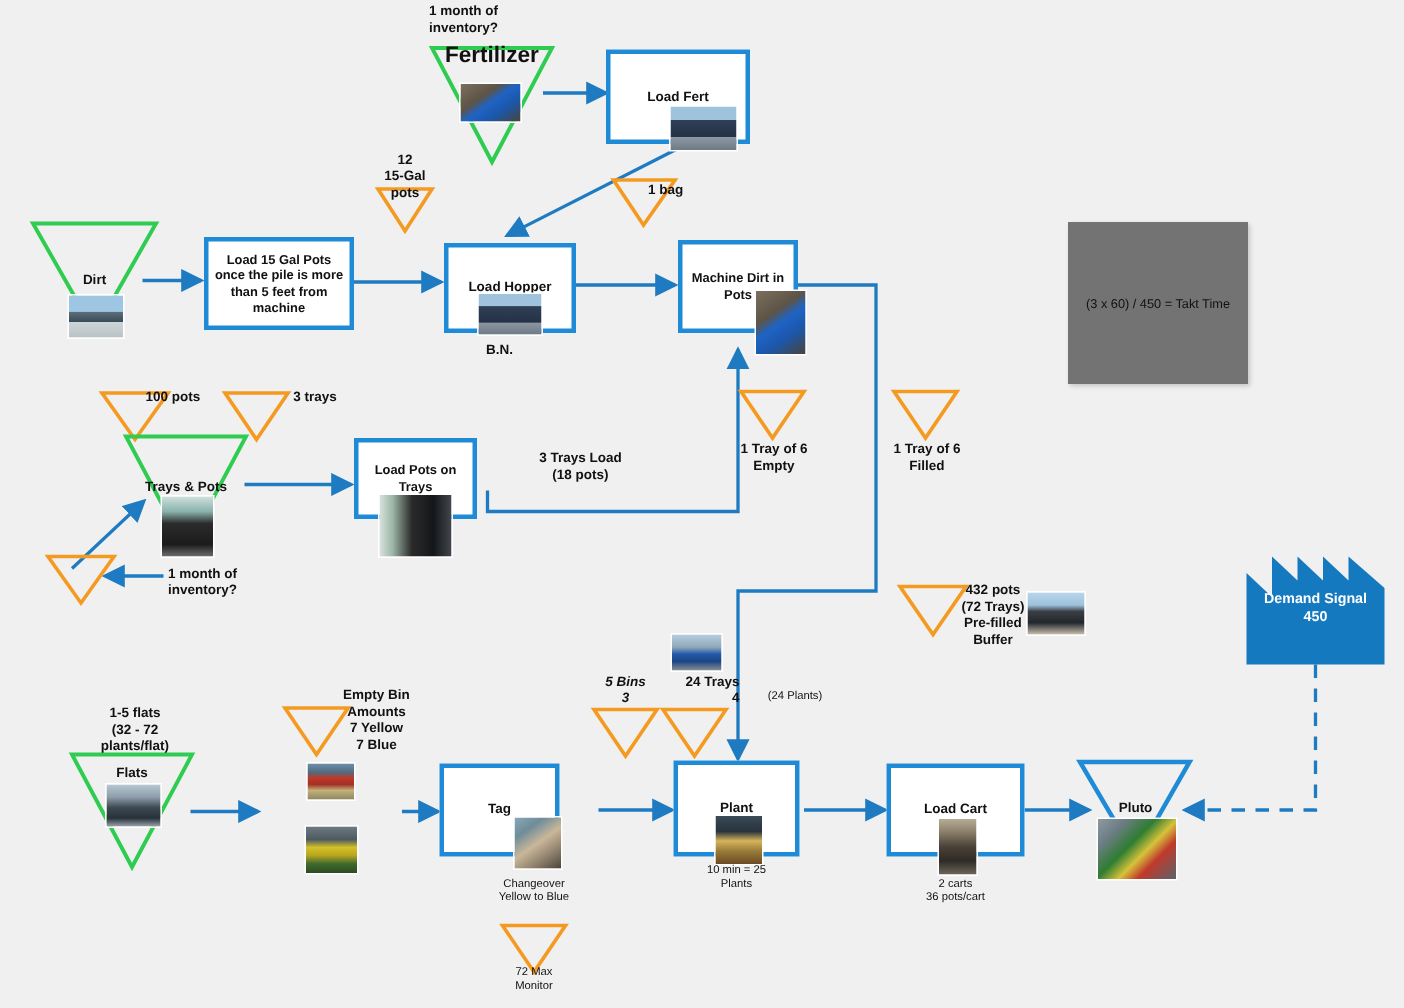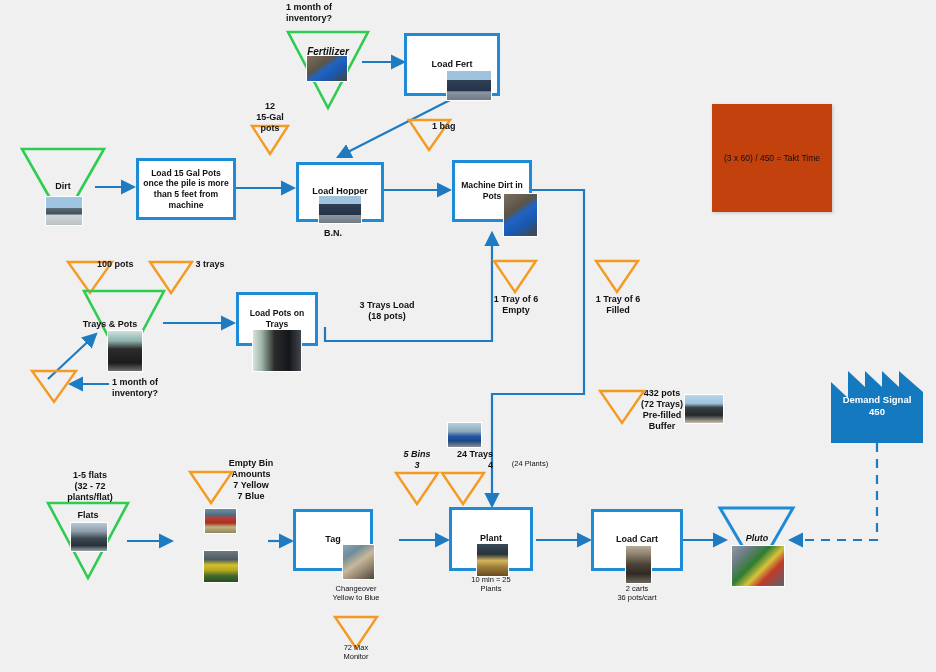--- a/index.html
+++ b/index.html
@@ -47,24 +47,25 @@
   
   .note{position:absolute;color:#111;text-align:center;line-height:1.22;white-space:pre-line;}
   .note.bold{font-weight:bold;}
 
   
   .tri-label{position:absolute;font-weight:bold;color:#111;text-align:center;}
 
   
   .takt{
     position:absolute;
-    background:#c2410c;
+    background:#737373;
     display:flex;align-items:center;justify-content:center;
     color:#111;text-align:left;
     box-shadow:1px 1px 3px rgba(0,0,0,.18);
+    margin-top:44px;
   }
   .factory-label{
     position:absolute;color:#ffffff;font-weight:bold;text-align:center;line-height:1.25;
   }
 </style>
 </head>
 <body>
 
 <div id="canvas">
 
@@ -184,33 +185,33 @@
   <div class="pbox" style="left:449px;top:507px;width:84px;height:64px;font-size:9px;">
     <span class="lbl">Plant</span>
   </div>
   <div class="photo ph-plant" style="left:476px;top:543px;width:31px;height:32px;"></div>
 
   <div class="pbox" style="left:591px;top:509px;width:92px;height:62px;font-size:9px;">
     <span class="lbl">Load Cart</span>
   </div>
   <div class="photo ph-cart" style="left:625px;top:545px;width:25px;height:37px;"></div>
 
-  <div class="tri-label" style="left:288px;top:46px;width:80px;font-size:10px;font-style:italic;">Fertilizer</div>
+  <div class="tri-label" style="left:288px;top:28px;width:80px;font-size:15px;">Fertilizer</div>
   <div class="photo ph-machine" style="left:306px;top:55px;width:40px;height:25px;"></div>
 
   <div class="tri-label" style="left:23px;top:181px;width:80px;font-size:9px;">Dirt</div>
   <div class="photo ph-dirt" style="left:45px;top:196px;width:36px;height:28px;"></div>
 
-  <div class="tri-label" style="left:70px;top:319px;width:80px;font-size:9px;">Trays &amp; Pots</div>
+  <div class="tri-label" style="left:84px;top:319px;width:80px;font-size:9px;">Trays &amp; Pots</div>
   <div class="photo ph-traypots" style="left:107px;top:330px;width:34px;height:40px;"></div>
 
   <div class="tri-label" style="left:48px;top:510px;width:80px;font-size:9px;">Flats</div>
   <div class="photo ph-flats" style="left:70px;top:522px;width:36px;height:28px;"></div>
 
-  <div class="tri-label" style="left:717px;top:533px;width:80px;font-size:9px;font-style:italic;">Pluto</div>
+  <div class="tri-label" style="left:717px;top:533px;width:80px;font-size:9px;">Pluto</div>
   <div class="photo ph-pluto" style="left:731px;top:545px;width:52px;height:40px;"></div>
 
   <div class="note bold" style="left:286px;top:2px;width:92px;font-size:9px;text-align:left;">1 month of
 inventory?</div>
 
   <div class="note bold" style="left:432px;top:121px;width:50px;font-size:9px;text-align:left;">1 bag</div>
 
   <div class="note bold" style="left:240px;top:101px;width:60px;font-size:9px;">12
 15-Gal
 pots</div>

